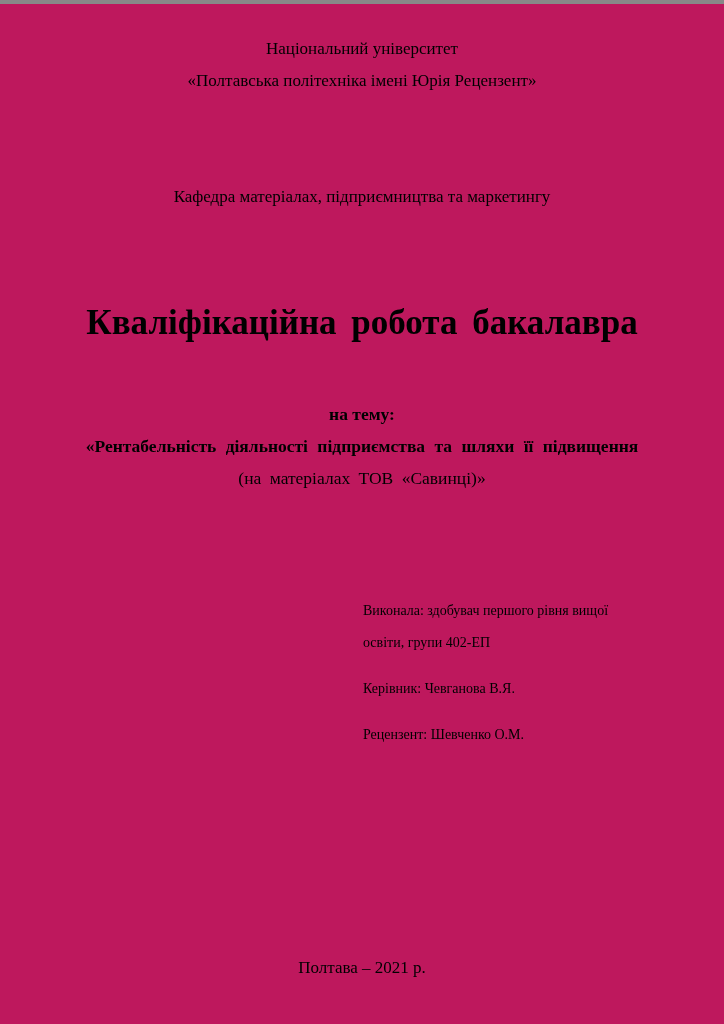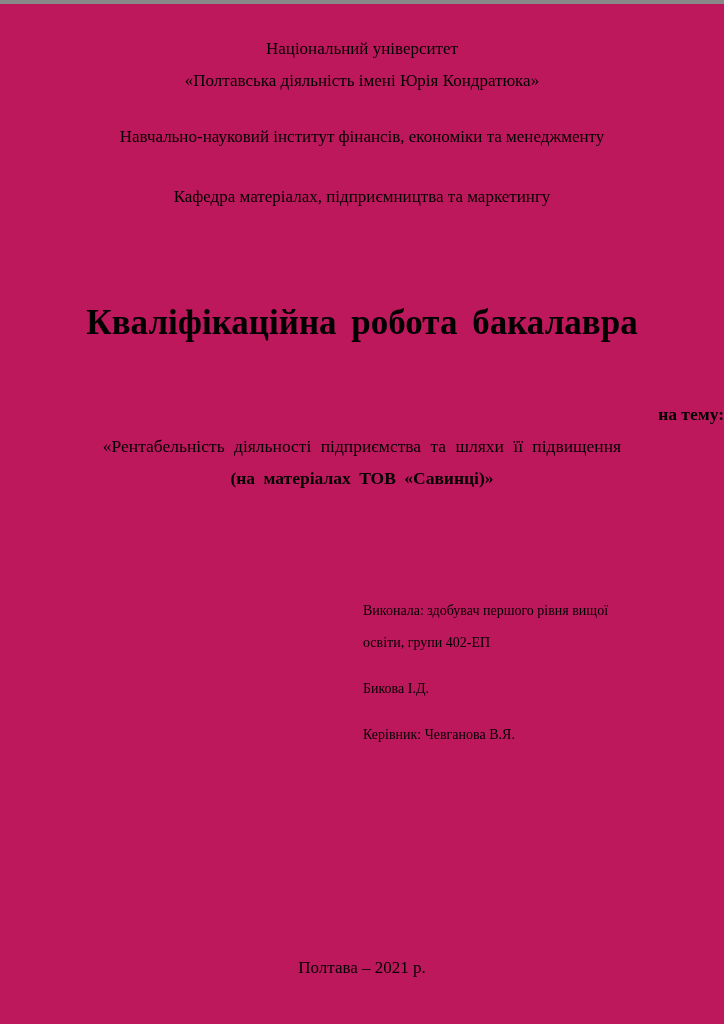--- a/index.html
+++ b/index.html
@@ -40,31 +40,30 @@
     font-size: 35px;
     font-weight: bold;
     word-spacing: 6px;
     white-space: nowrap;
   }
 
   .topic-label {
     top: 400px;
     font-weight: bold;
     font-size: 17.5px;
-    text-align: right;
   }
   .topic-line1 {
     top: 432px;
-    font-weight: normal;
+    font-weight: bold;
     font-size: 17.5px;
     word-spacing: 5px;
   }
   .topic-line2 {
     top: 464px;
-    font-weight: bold;
+    font-weight: normal;
     font-size: 17.5px;
     word-spacing: 4px;
   }
 
   .executor-block {
     position: absolute;
     top: 591px;
     left: 363px;
     width: 360px;
     font-size: 14px;
@@ -78,39 +77,38 @@
     top: 953px;
   }
 </style>
 </head>
 <body>
 
 <div class="page">
 
   <div class="center-line org1">Національний університет</div>
 
-  <div class="center-line org2">«Полтавська діяльність імені Юрія Кондратюка»</div>
+  <div class="center-line org2">«Полтавська політехніка імені Юрія Рецензент»</div>
 
-  <div class="center-line institute">Навчально-науковий інститут фінансів, економіки та менеджменту</div>
 
   <div class="center-line department">Кафедра матеріалах, підприємництва та маркетингу</div>
 
   <div class="main-title">Кваліфікаційна робота бакалавра</div>
 
   <div class="center-line topic-label">на тему:</div>
 
   <div class="center-line topic-line1">«Рентабельність діяльності підприємства та шляхи її підвищення</div>
 
   <div class="center-line topic-line2">(на матеріалах ТОВ «Савинці)»</div>
 
   <div class="executor-block">
     <p><span>Виконала: здобувач першого рівня вищої</span><br><span>освіти, групи 402-ЕП</span></p>
 
 
-    <p>Бикова І.Д.</p>
 
     <p>Керівник: Чевганова В.Я.</p>
 
+    <p>Рецензент: Шевченко О.М.</p>
   </div>
 
   <div class="center-line footer-line">Полтава – 2021 р.</div>
 
 </div>
 
 </body></html>

